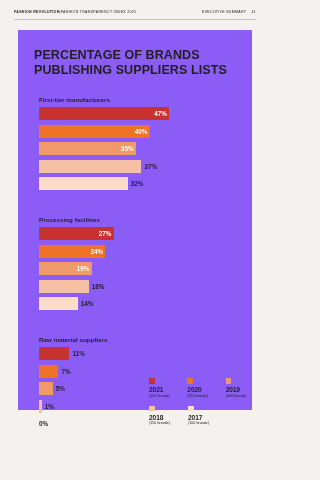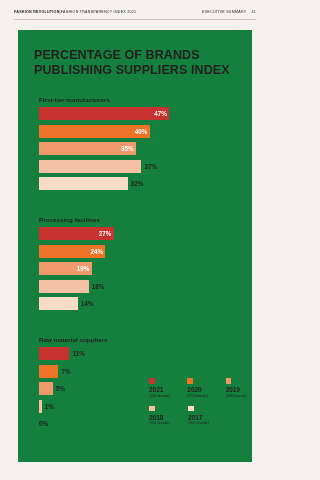--- a/index.html
+++ b/index.html
@@ -64,22 +64,22 @@
     height: 1px;
     background: #c9c4c0;
   }
 
   
   .card {
     position: absolute;
     left: 18px;
     top: 30px;
     width: 234px;
-    height: 432px;
-    background: #15803d;
+    height: 380px;
+    background: #8b5cf6;
   }
 
   
   .title {
     position: absolute;
     left: 16px;
     top: 18px;
     width: 210px;
     color: #231f20;
     font-size: 12.5px;
@@ -175,21 +175,21 @@
       <span>EXECUTIVE SUMMARY</span><span class="pg">41</span>
     </div>
   </div>
   <div class="hdr-rule"></div>
 </div>
 
 <div class="card">
 
   <div class="title">
     <span class="line">PERCENTAGE OF BRANDS</span>
-    <span class="line">PUBLISHING SUPPLIERS INDEX</span>
+    <span class="line">PUBLISHING SUPPLIERS LISTS</span>
   </div>
 
   <div id="groups-host">
       <div class="group" style="top: 66px;">
         <div class="group-title">First-tier manufacturers</div>
         <div class="bar-row">
           <div class="bar" style="width: 130.19px; background: rgb(200, 50, 47);"></div>
           <div class="bar-label inside" style="left: 115.19px;">47%</div>
         </div>
         <div class="bar-row">

